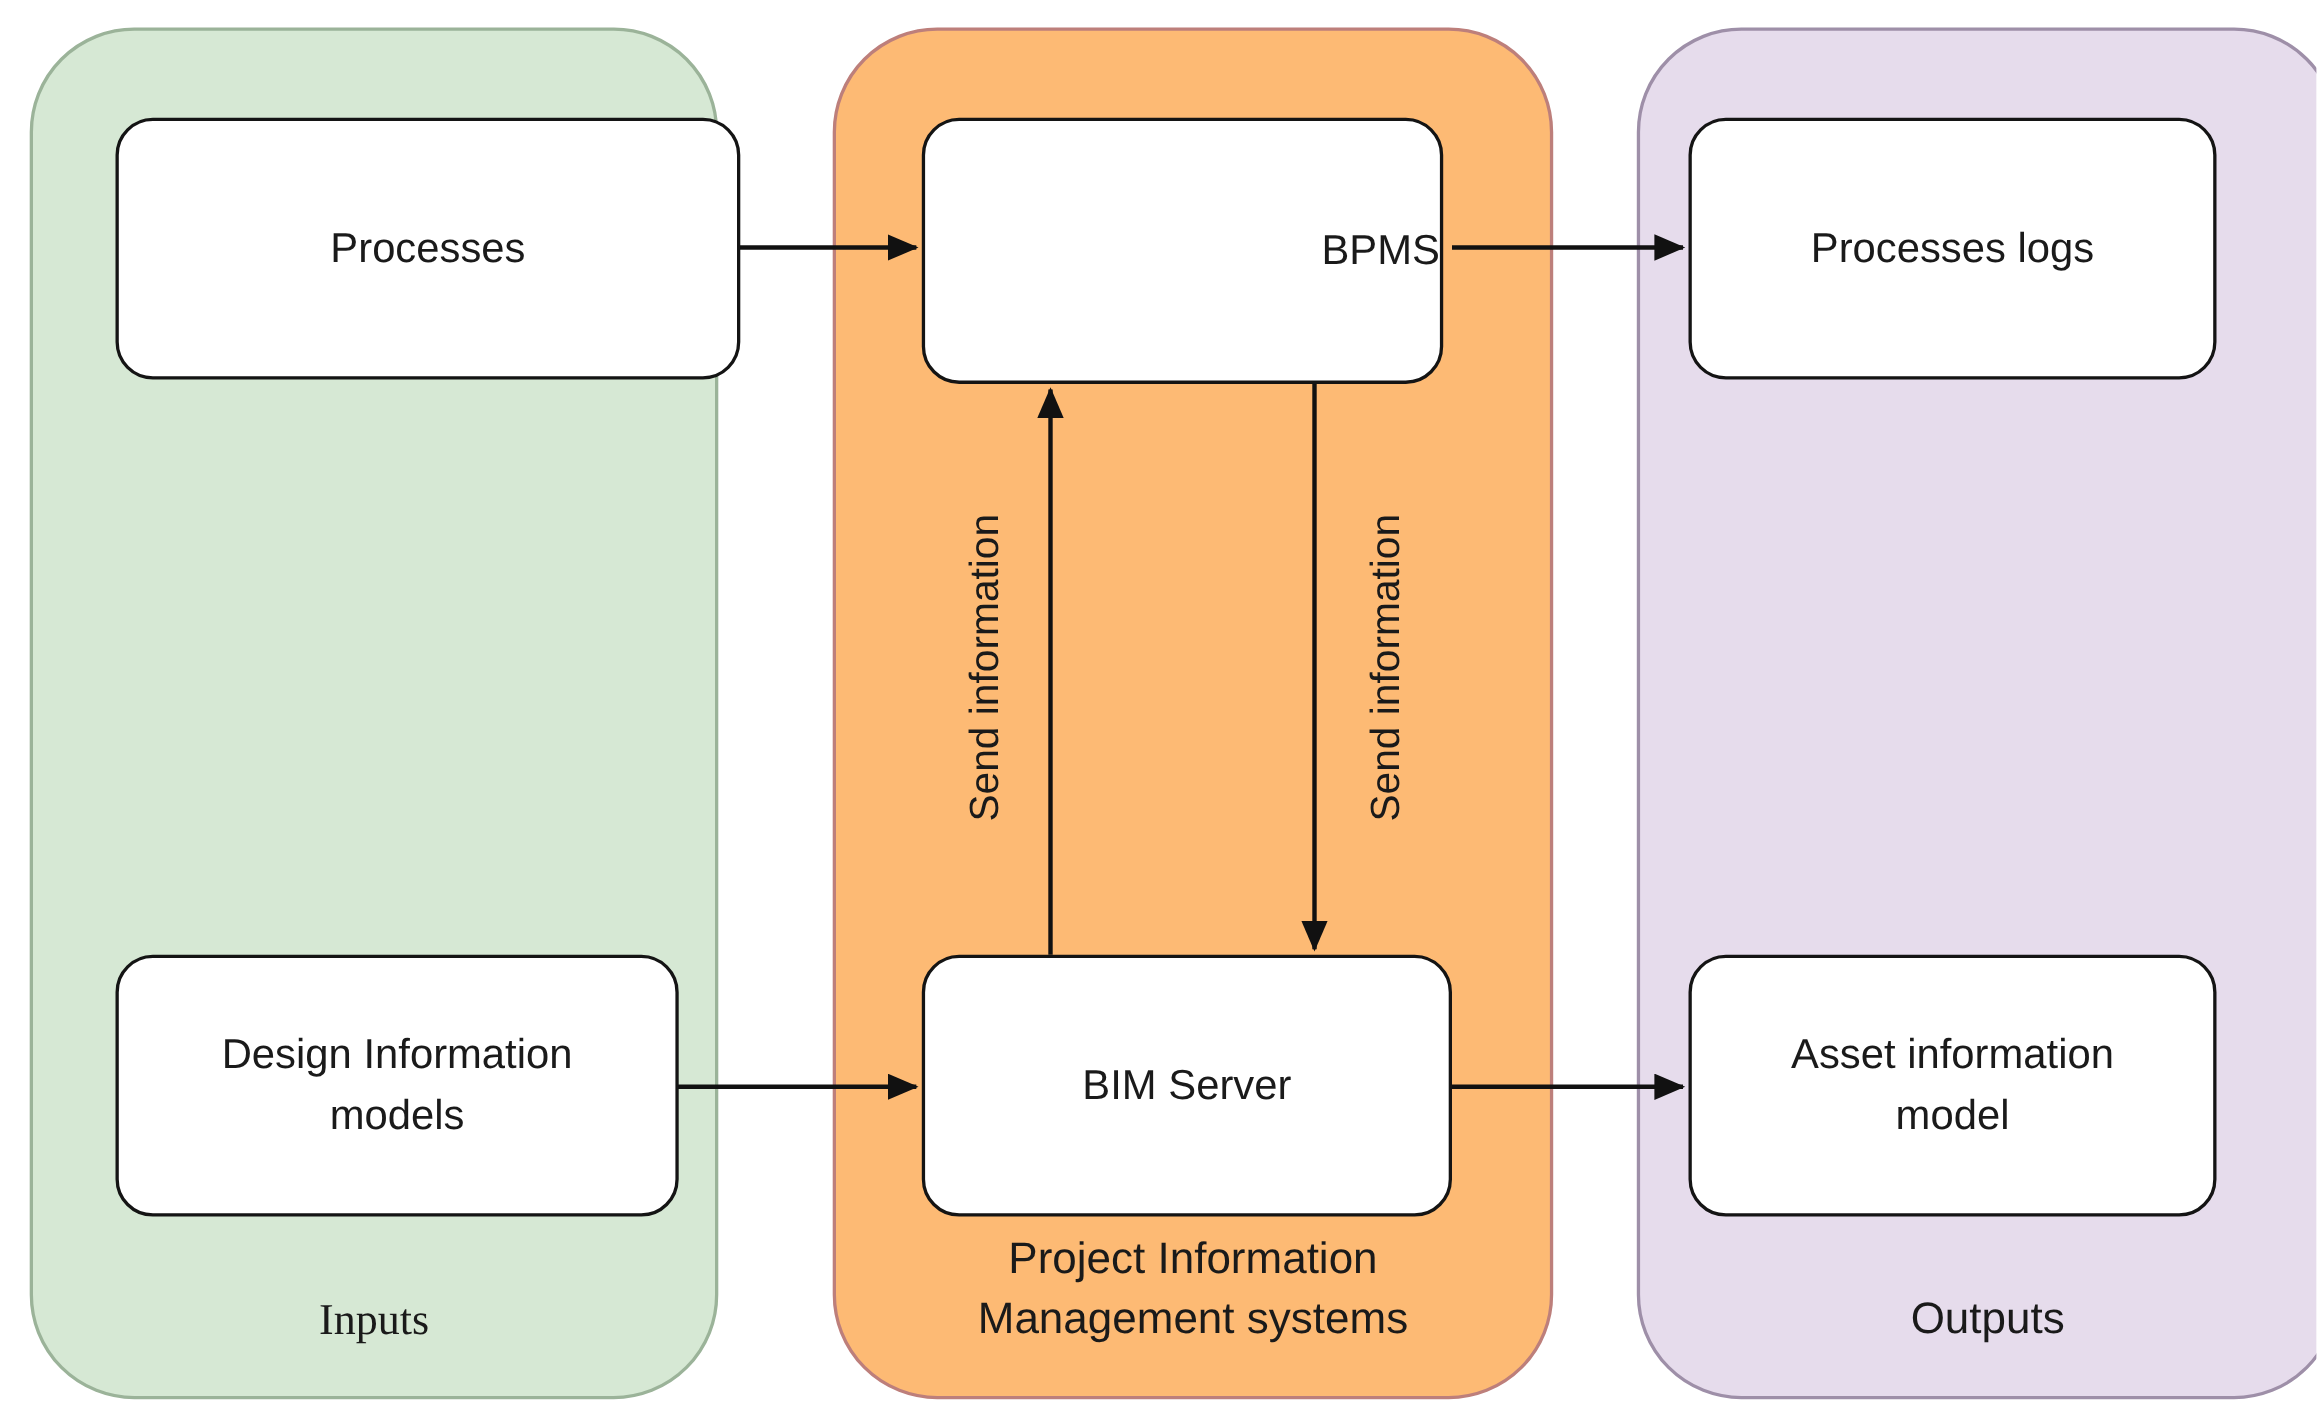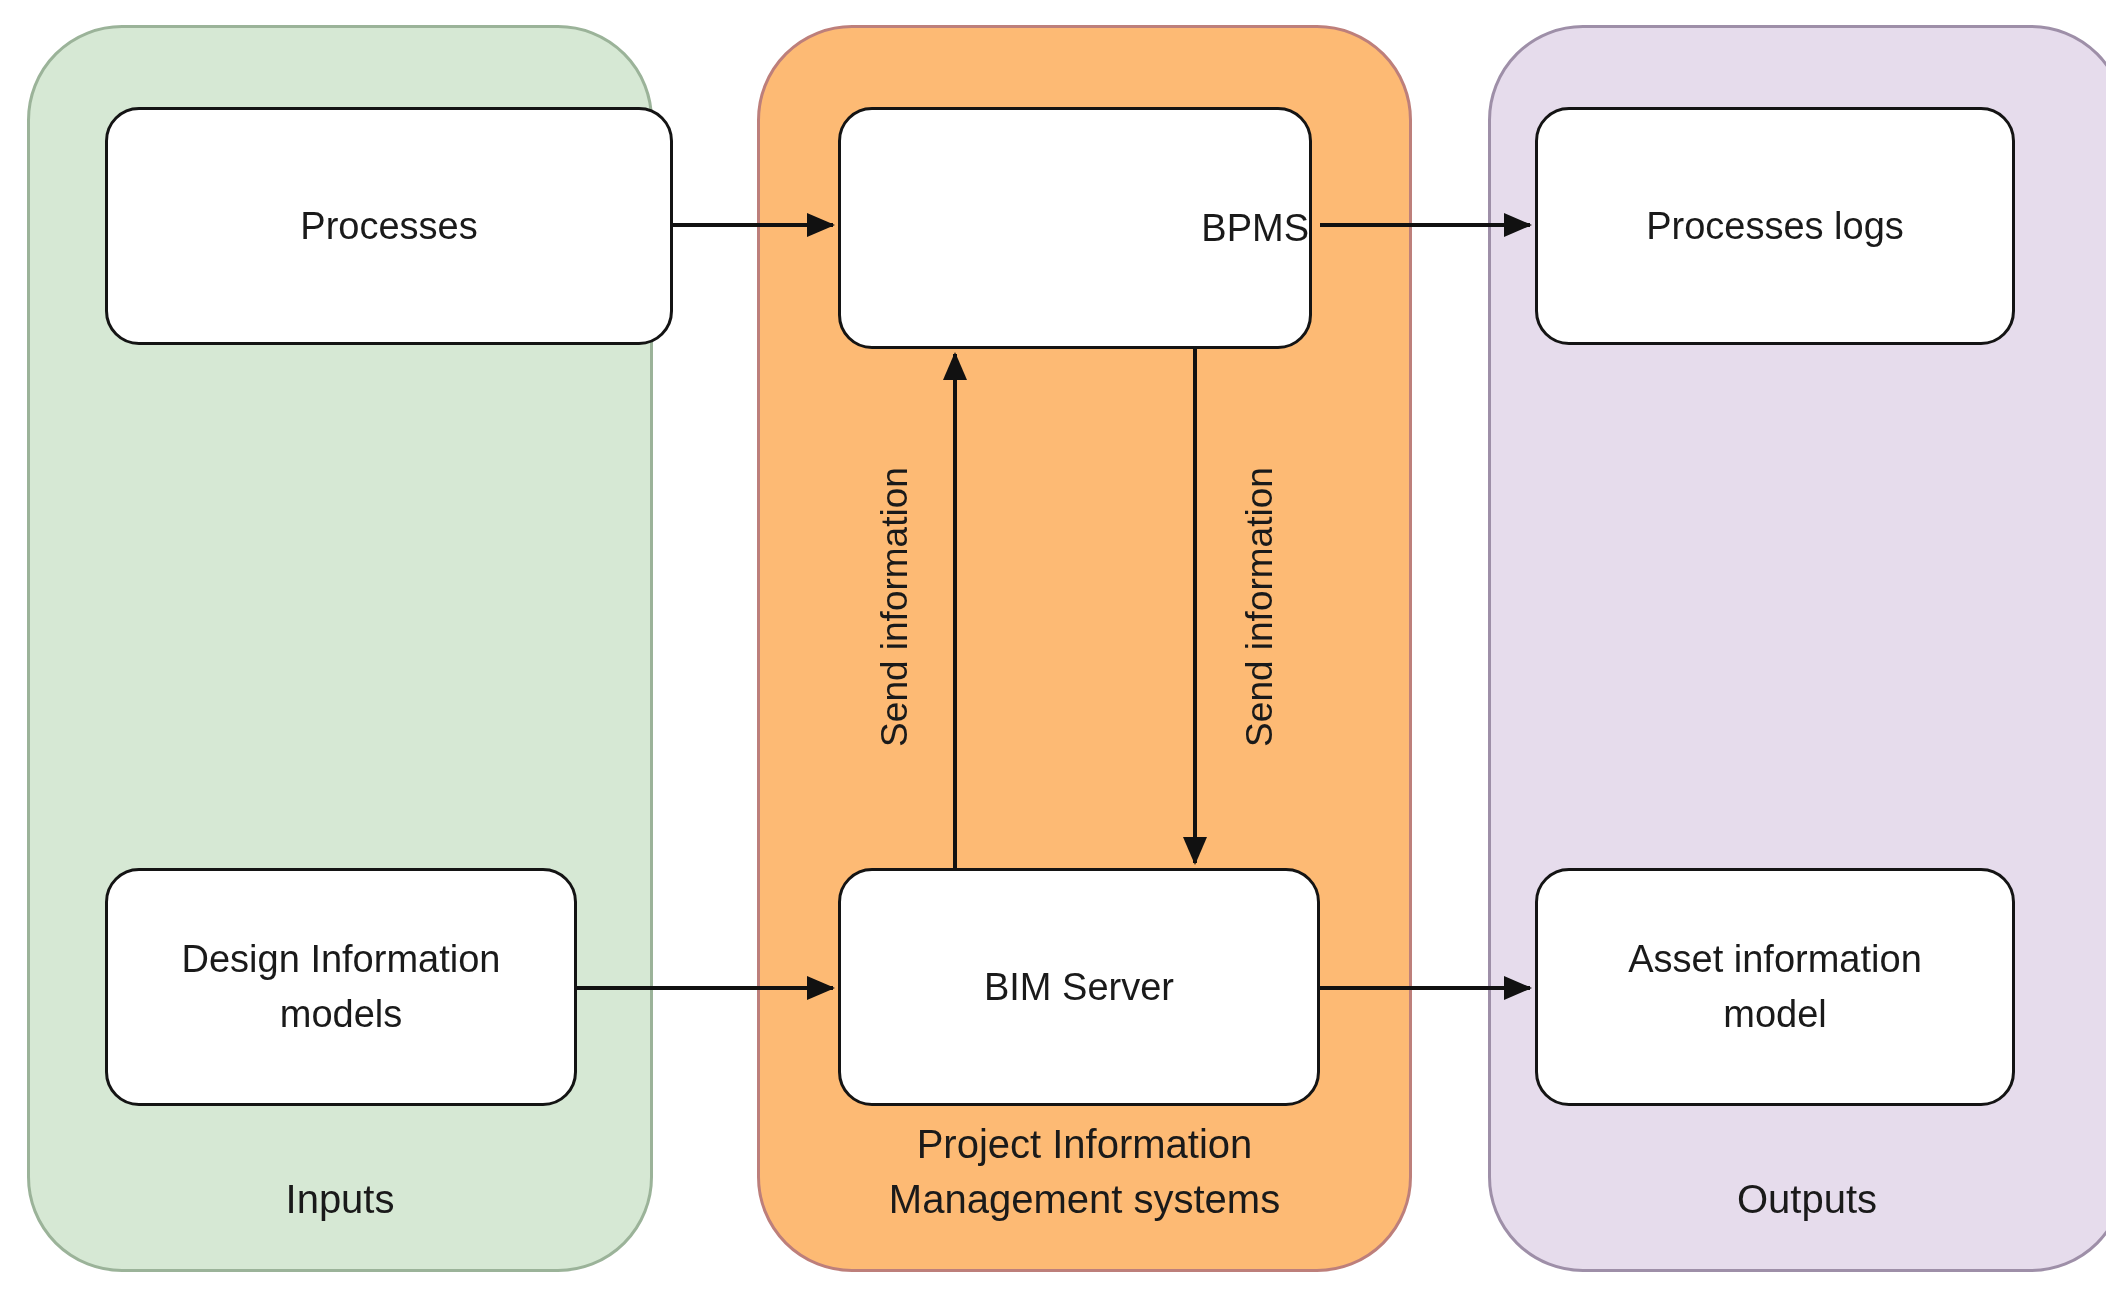--- a/index.html
+++ b/index.html
@@ -13,21 +13,21 @@
     overflow: hidden;
   }
   .panel {
     position: absolute;
     top: 25px;
     height: 1247px;
     border: 3px solid #999;
     border-radius: 95px;
     box-sizing: border-box;
   }
-  .panel-inputs  { left: 27px;   width: 626px; }
+  .panel-inputs  { left: 27px;   width: 626px; font-family: Liberation Serif, serif; }
   .panel-pims    { left: 757px;  width: 655px; }
   .panel-outputs { left: 1452px; width: 638px; margin-left: 36px; }
   .panel-label {
     position: absolute;
     bottom: 42px;
     left: 50%;
     transform: translateX(-50%);
     width: 480px;
     text-align: center;
     font-size: 40px;
@@ -42,21 +42,21 @@
     box-sizing: border-box;
     display: flex;
     align-items: center;
     justify-content: center;
     text-align: center;
     font-size: 38px;
     line-height: 55px;
   }
   .node-label { max-width: 400px; }
   .node-processes      { left: 105px;  top: 107px; width: 568px; height: 238px; }
-  .node-design-models  { left: 105px;  top: 868px; width: 472px; height: 238px; }
+  .node-design-models  { left: 105px;  top: 868px; width: 512px; height: 238px; }
   .node-bpms           { left: 838px;  top: 107px; width: 474px; height: 242px; justify-content: flex-end; }
   .node-bim-server     { left: 838px;  top: 868px; width: 482px; height: 238px; }
   .node-processes-logs { left: 1535px; top: 107px; width: 480px; height: 238px; }
   .node-asset-model    { left: 1535px; top: 868px; width: 480px; height: 238px; }
   .edges-svg {
     position: absolute;
     left: 0; top: 0;
     width: 2106px; height: 1291px;
     pointer-events: none;
   }

